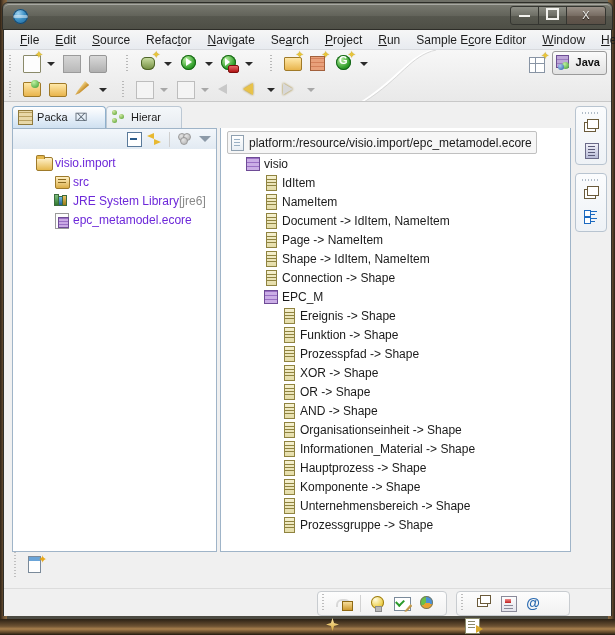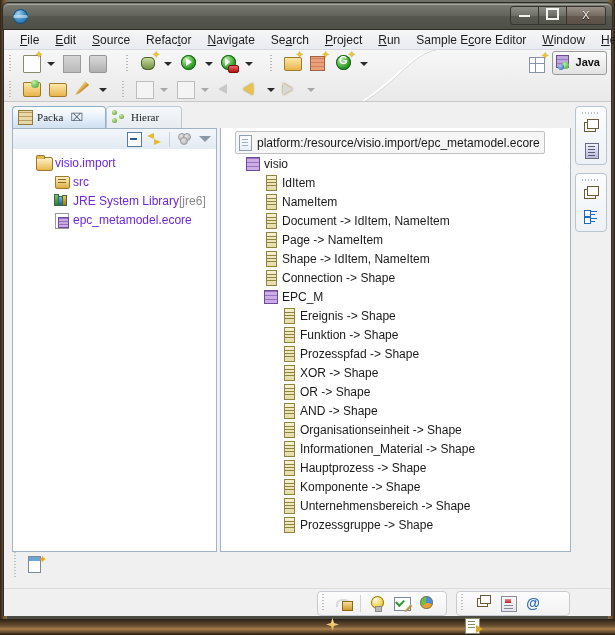--- a/index.html
+++ b/index.html
@@ -220,21 +220,21 @@
     left:0; width:94px;
     background: linear-gradient(180deg,#ffffff 0%,#e4eef8 55%,#cfe0f0 100%);
     border-color:#8fb0cc; z-index:2;
   }
   .vtab.inactive {
     left:94px; width:76px;
     background: linear-gradient(180deg,#f4f7fa 0%,#e7ecf1 100%);
     border-color:#bcc8d4; z-index:1;
   }
   .vtab .ti { display:inline-block; width:15px; height:15px; position:relative; vertical-align:-3px; margin-right:2px;}
-  .vtab .tx { vertical-align:0;font-family:Liberation Serif, serif; }
+  .vtab .tx { vertical-align:0; }
   .vtab .xmark { display:inline-block; color:#5a6672; font-size:11px; margin-left:4px; vertical-align:0;}
   .ic-pkgexp { background:repeating-linear-gradient(0deg,#e8d8a8 0 3px,#b8a060 3px 4px);
      border:1px solid #8f7a3c; width:13px;height:13px; position:absolute; left:1px; top:1px;}
   .ic-hier { position:absolute; left:1px; top:1px; width:13px; height:13px; }
   .ic-hier .n { position:absolute; width:5px;height:5px;border-radius:50%;
      background:radial-gradient(circle at 35% 30%,#cfe8a0,#4f9c2a);}
   .ic-hier .n1{left:0;top:0;} .ic-hier .n2{left:7px;top:4px;} .ic-hier .n3{left:0;top:8px;}
 
   .view-frame {
     position:absolute; left:0; top:22px; right:0; bottom:0;
@@ -315,21 +315,21 @@
   .editor-frame {
     position:absolute; left:0; top:22px; right:0; bottom:0;
     border:1px solid #9fb4c8; border-top:none; background:#fff; box-sizing:border-box;
     overflow:hidden;
   }
   .etree { padding:3px 0 0 0; }
   .erow { display:flex; align-items:center; height:19px; white-space:nowrap; }
   .erow .eicon { width:15px; height:15px; position:relative; flex:0 0 15px; margin-right:4px;}
   .erow .elabel { font-size:12px; color:#1a1a1a; line-height:16px; }
   .erow.rootsel {
-    display:inline-flex; margin-left:14px; padding:1px 4px 1px 2px;
+    display:inline-flex; margin-left:6px; padding:1px 4px 1px 2px;
     border:1px solid #c0c0c0; background:#f6f6f6; border-radius:2px;
   }
   .ic-resfile { position:absolute; left:1px; top:0px; width:11px; height:14px;
      background:linear-gradient(180deg,#ffffff,#e8eef4); border:1px solid #8fa0b0;}
   .ic-resfile:after{content:"";position:absolute;left:2px;top:3px;width:6px;height:1px;
      background:#9ab0c4; box-shadow:0 3px 0 #9ab0c4, 0 6px 0 #9ab0c4;}
   .ic-epkg { position:absolute; left:1px; top:1px; width:12px; height:12px;
      background: repeating-linear-gradient(0deg,#cbaee6 0 3px,#9a6fc4 3px 4px),
                  repeating-linear-gradient(90deg,#cbaee6 0 3px,#9a6fc4 3px 4px);
      border:1px solid #6e4b96;}

